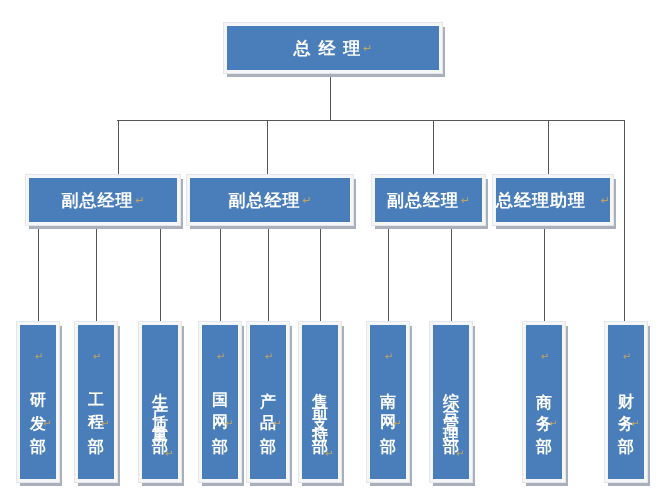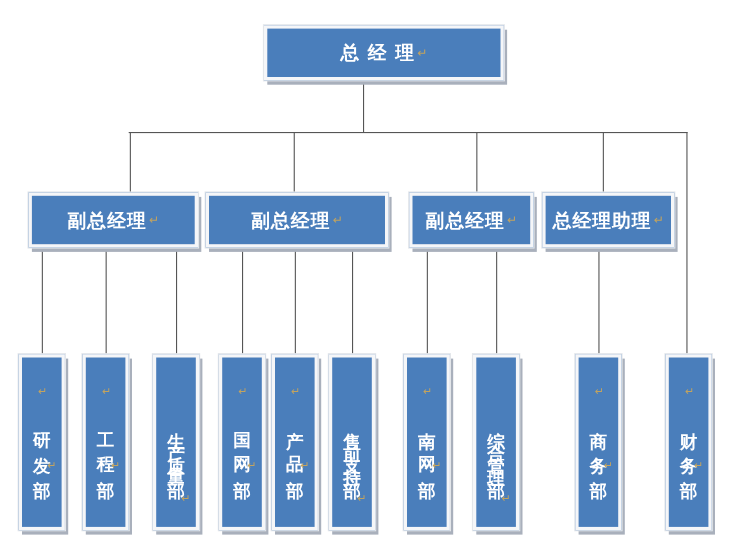--- a/index.html
+++ b/index.html
@@ -73,38 +73,38 @@
   <div class="vline" style="left:38px;  top:226px; height:96px;"></div>
   <div class="vline" style="left:96px;  top:226px; height:96px;"></div>
   <div class="vline" style="left:160px; top:226px; height:96px;"></div>
   <div class="vline" style="left:220px; top:226px; height:96px;"></div>
   <div class="vline" style="left:268px; top:226px; height:96px;"></div>
   <div class="vline" style="left:320px; top:226px; height:96px;"></div>
   <div class="vline" style="left:388px; top:226px; height:96px;"></div>
   <div class="vline" style="left:451px; top:226px; height:96px;"></div>
   <div class="vline" style="left:544px; top:226px; height:96px;"></div>
 
-  <div class="node hnode" style="left:240px; top:23px; width:218px;">
+  <div class="node hnode" style="left:224px; top:23px; width:218px;">
     <span class="hlabel">总 经 理</span>
     <span class="crmark">↵</span>
   </div>
 
   <div class="node hnode" style="left:26px; top:175px; width:154px;">
     <span class="hlabel">副总经理</span>
     <span class="crmark">↵</span>
   </div>
   <div class="node hnode" style="left:187px; top:175px; width:166px;">
     <span class="hlabel">副总经理</span>
     <span class="crmark">↵</span>
   </div>
   <div class="node hnode" style="left:372px; top:175px; width:113px;">
     <span class="hlabel">副总经理</span>
     <span class="crmark">↵</span>
   </div>
-  <div class="node hnode" style="left:493px; top:175px; width:120px;">
+  <div class="node hnode" style="left:493px; top:175px; width:120px;justify-content:space-between;">
     <span class="hlabel">总经理助理</span>
     <span class="crmark">↵</span>
   </div>
 
   <div class="node vnode sp3" style="left:17px;">
     <span class="crmark vmark-t">↵</span>
     <span class="vlabel">研发部</span>
     <span class="crmark vmark-b">↵</span>
   </div>
   <div class="node vnode sp3" style="left:75px;">

